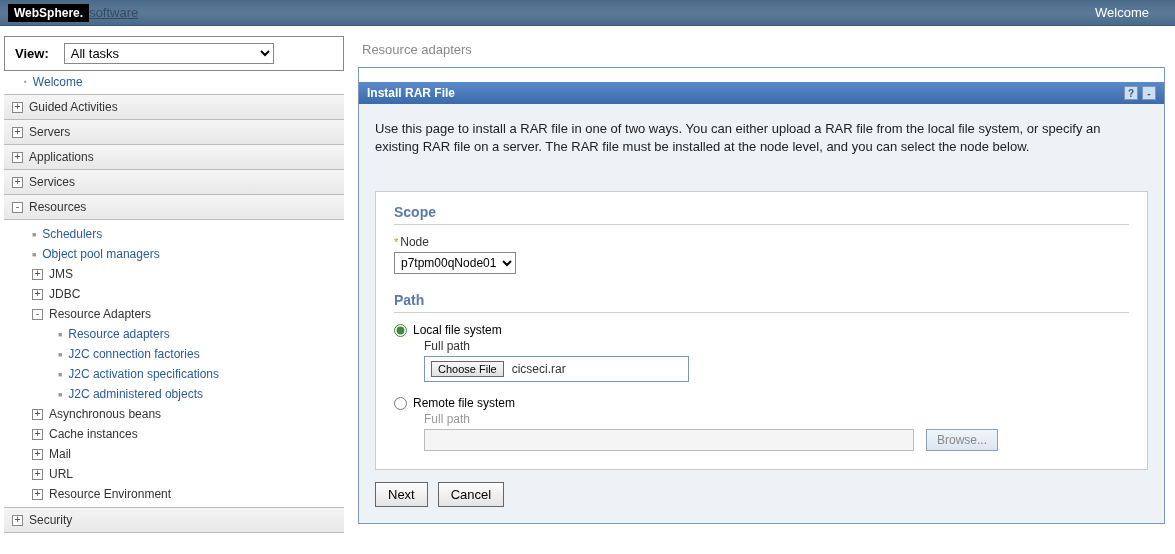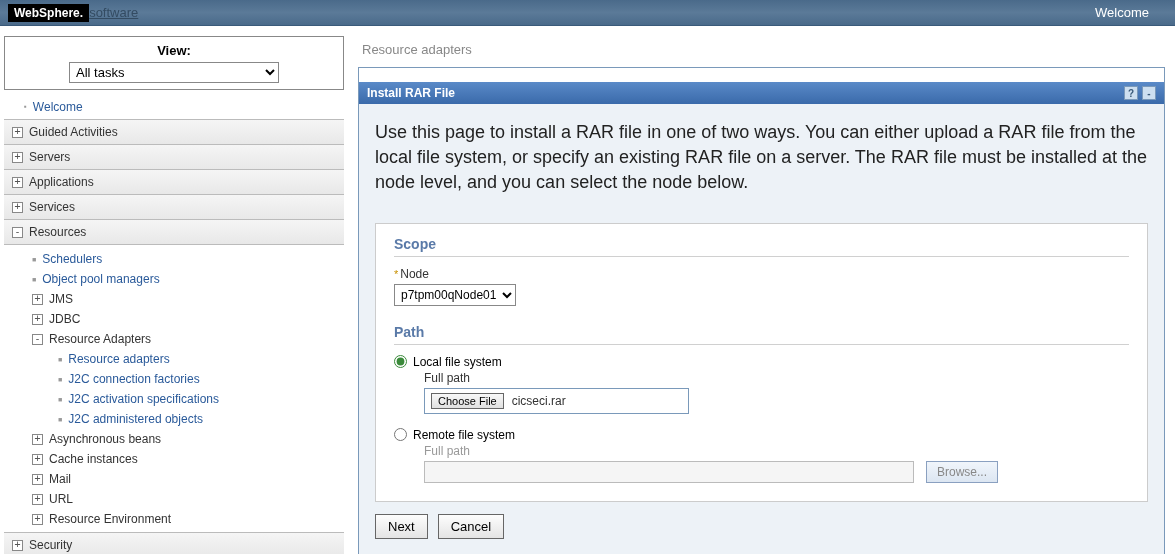--- a/index.html
+++ b/index.html
@@ -6,21 +6,21 @@
 body { font-family: Arial, Helvetica, sans-serif; font-size: 12px; background: #fff; width: 1175px; height: 554px; overflow: hidden; }
 
 .header-bar { background: linear-gradient(to bottom, #4a6a8a 0%, #5b7a98 50%, #4a6a8a 100%); height: 26px; display: flex; align-items: center; padding: 0 8px; color: #fff; border-bottom: 1px solid #3a5a7a; }
 .logo { background: #000; color: #fff; font-weight: bold; padding: 2px 6px; font-size: 12px; }
 .logo-sub { color: #334b62; font-size: 13px; text-decoration: underline; }
 .header-right { margin-left: auto; color: #fff; font-size: 13px; margin-right: 18px; }
 
 .layout { display: flex; height: calc(554px - 26px); }
 
 .sidebar { width: 348px; padding: 10px 4px 4px 4px; background: #fff; }
-.view-box { border: 1px solid #888; padding: 6px 10px; margin-bottom: 6px; display: flex; align-items: center; gap: 4px; flex-direction: column; }
+.view-box { border: 1px solid #888; padding: 6px 10px; display: flex; align-items: center; gap: 15px; }
 .view-label { font-weight: bold; font-size: 13px; }
 .view-select { font-size: 13px; width: 210px; background: #fff; border: 1px solid #888; padding: 1px 2px; }
 
 .nav { background: #fff; }
 .nav-welcome { padding: 4px 8px 6px 20px; color: #2a5a9a; cursor: pointer; }
 .nav-welcome::before { content: "▪"; color: #999; font-size: 8px; margin-right: 6px; position: relative; top: -2px; }
 
 .nav-section { background: linear-gradient(to bottom, #f5f5f5, #e8e8e8); border: 1px solid #bbb; border-left: none; border-right: none; padding: 5px 8px; cursor: pointer; margin-top: -1px; display: flex; align-items: center; gap: 6px; color: #333; }
 .tree-icon { width: 11px; height: 11px; border: 1px solid #888; background: #fff; display: inline-flex; align-items: center; justify-content: center; font-size: 10px; line-height: 1; color: #555; font-family: monospace; }
 
@@ -32,33 +32,33 @@
 
 .main { flex: 1; padding: 8px 10px; background: #fff; }
 .breadcrumb { color: #888; font-size: 13px; padding: 8px 4px 10px 4px; }
 
 .panel { border: 1px solid #7a99ba; }
 .panel-title { background: linear-gradient(to bottom, #5a8ac8, #3a6aaa); color: #fff; padding: 4px 8px; font-weight: bold; font-size: 12px; display: flex; align-items: center; margin-top: 14px; }
 .panel-title-actions { margin-left: auto; display: flex; gap: 4px; }
 .pt-btn { width: 14px; height: 14px; background: #cddff0; border: 1px solid #7a99ba; display: inline-flex; align-items: center; justify-content: center; font-size: 10px; color: #3a5a7a; cursor: pointer; }
 
 .panel-body { background: #edf2f7; padding: 16px; }
-.panel-desc { color: #222; font-size: 18px; line-height: 1.4; margin-bottom: 27px; }
+.panel-desc { color: #222; font-size: 13px; line-height: 1.4; margin-bottom: 35px; }
 
 .inner-box { background: #fff; border: 1px solid #ccc; padding: 4px 18px 18px 18px; margin-bottom: 12px; }
 
 .fs { border: none; margin-top: 8px; }
 .fs-legend { color: #5a7aa8; font-weight: bold; font-size: 14px; padding-bottom: 4px; border-bottom: none; }
 .fs-rule { border: none; border-top: 1px solid #d0d0d0; margin-bottom: 10px; }
 
 .req { color: #c89000; font-size: 11px; margin-right: 2px; }
 .field-label { color: #333; margin-bottom: 3px; display: block; }
 .node-select { border: 1px solid #888; background: #fff; font-size: 12px; padding: 2px; }
 
-.radio-row { display: flex; align-items: flex-start; gap: 6px; margin: 0 0; }
+.radio-row { display: flex; align-items: flex-end; gap: 6px; margin: 0 0; }
 .radio-row input[type=radio] { accent-color: #3a8a3a; }
 .sub-field { margin-left: 30px; margin-top: 2px; }
 .file-box { border: 1px solid #7a99ba; padding: 4px 6px; display: inline-flex; align-items: center; gap: 8px; width: 265px; background: #fff; }
 .choose-btn { border: 1px solid #666; background: linear-gradient(to bottom,#f8f8f8,#e0e0e0); font-size: 11px; padding: 1px 6px; cursor: pointer; }
 .file-name { color: #333; font-size: 12px; }
 
 .disabled-label { color: #999; }
 .remote-input { border: 1px solid #bbb; background: #f5f5f5; width: 490px; height: 22px; padding: 2px 4px; }
 .browse-btn { border: 1px solid #8aa0c0; background: linear-gradient(to bottom,#f0f5fb,#dce6f2); color: #888; padding: 3px 10px; font-size: 12px; cursor: default; margin-left: 12px; }
 

